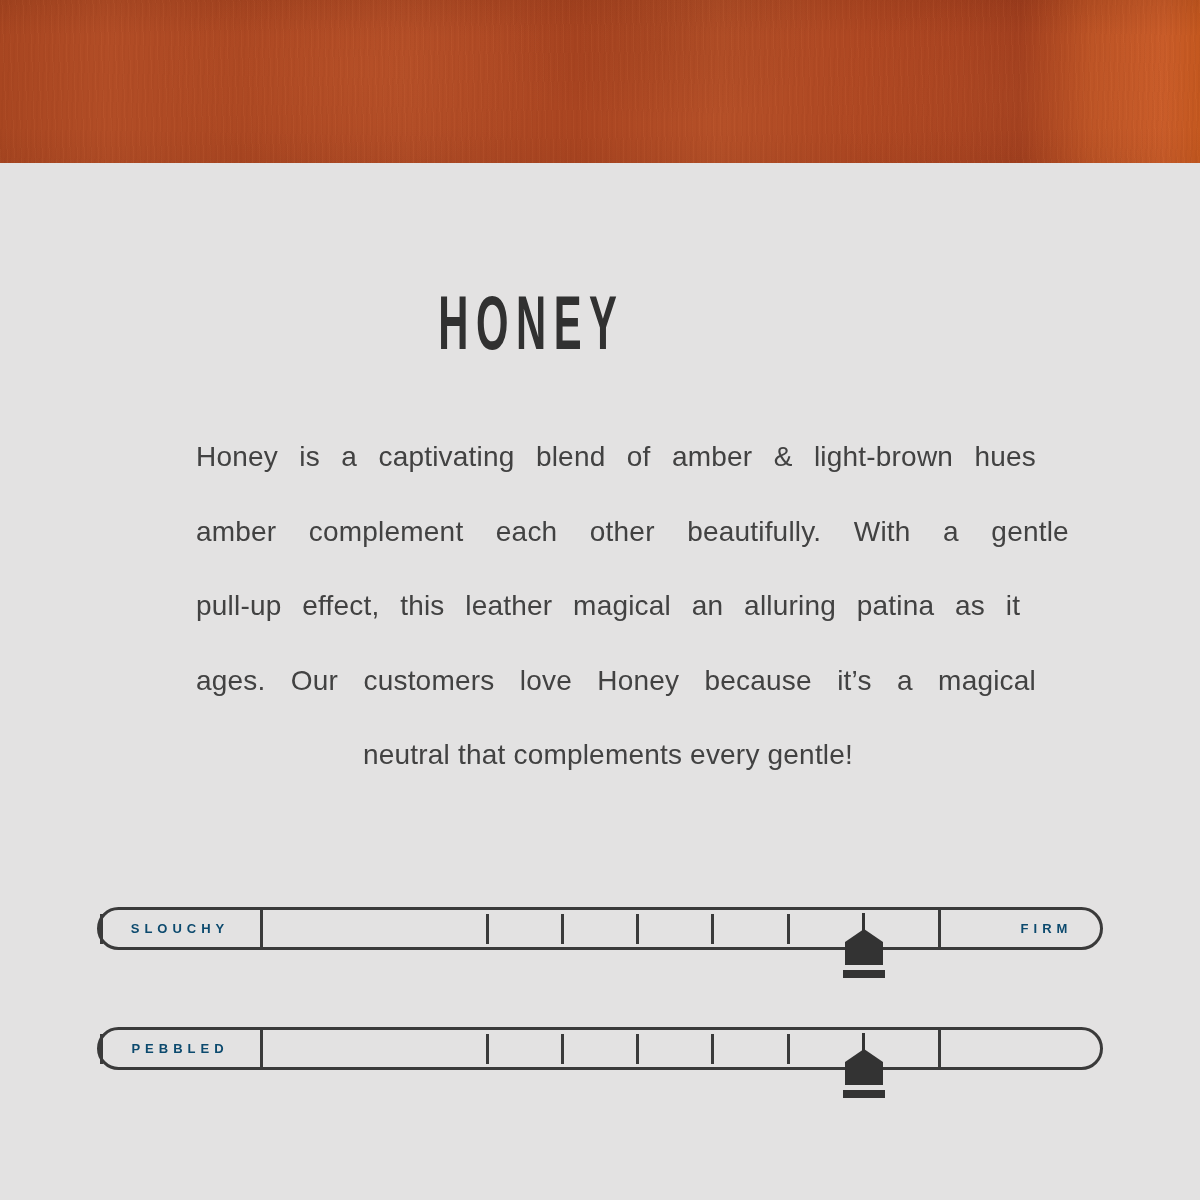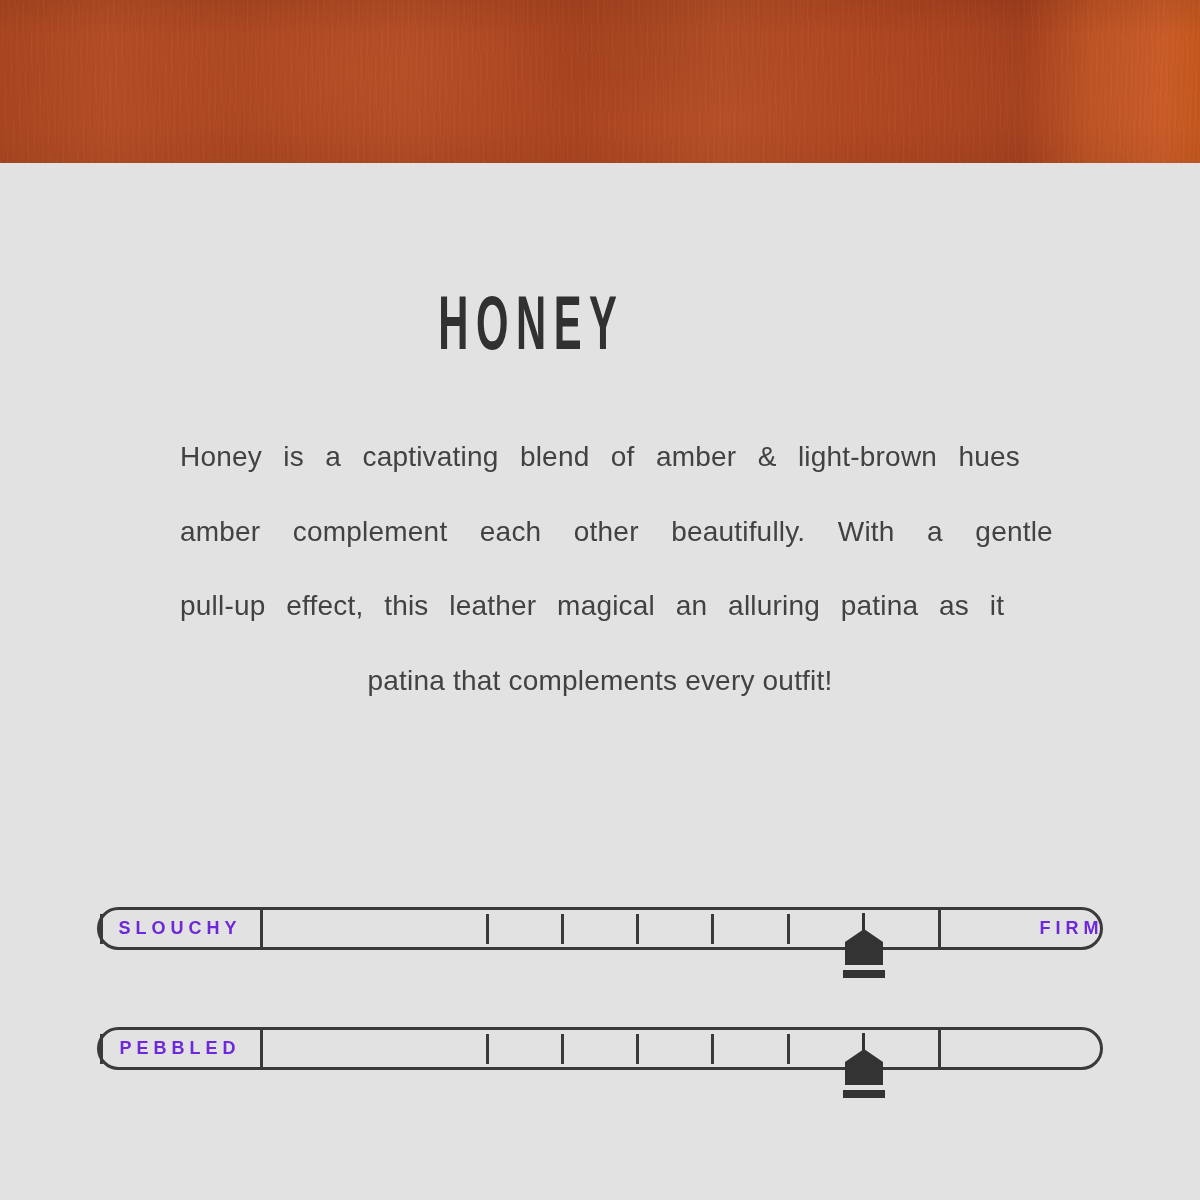--- a/index.html
+++ b/index.html
@@ -31,39 +31,39 @@
     font-weight:700;font-size:76px;letter-spacing:0.18em;
     color:#313131;
     transform:scaleX(0.55);transform-origin:50% 50%;
     white-space:nowrap;
   }
   
   #description{
     position:absolute;top:420px;left:180px;width:840px;
     color:#424242;font-size:28px;letter-spacing:0.2px;
   }
-  .para-line{display:block;height:74.6px;line-height:74.6px;text-align:left;}
+  .para-line{display:block;height:74.6px;line-height:74.6px;text-align:left;margin-left:16px;}
   .para-line span{display:inline-block;white-space:nowrap;}
   .para-line.centered{text-align:center;}
   
   .scale{
     position:absolute;left:97px;width:1006px;height:43px;
     border:3px solid #3a3a3a;border-radius:22px;box-sizing:border-box;
   }
   .scale.first{top:907px;}
   .scale.second{top:1027px;text-decoration:underline;}
   .divider{position:absolute;top:0;height:100%;width:3px;background:#3a3a3a;}
   .divider.left{left:160px;}
   .divider.right{left:838px;}
   .scale-label{
     position:absolute;top:0;height:100%;display:flex;align-items:center;justify-content:center;
-    font-weight:700;font-size:18px;letter-spacing:5px;color:#6d28d9;
+    font-weight:700;font-size:13px;letter-spacing:5px;color:#0c4a6e;
   }
   .scale-label.left{left:0;width:160px;}
-  .scale-label.right{left:887px;width:169px;}
+  .scale-label.right{left:862px;width:169px;}
   .tick{position:absolute;top:50%;transform:translateY(-50%);width:3px;height:30px;background:#3a3a3a;}
   .tick:nth-of-type(1){left:235px;}
   .tick:nth-of-type(2){left:310px;}
   .tick:nth-of-type(3){left:386px;}
   .tick:nth-of-type(4){left:461px;}
   .tick:nth-of-type(5){left:536px;}
   .tick:nth-of-type(6){left:611px;}
   .tick:nth-of-type(7){left:687px;}
   .tick:nth-of-type(8){left:762px;}
   .marker{position:absolute;left:743px;top:3px;width:42px;height:65px;}
@@ -82,21 +82,22 @@
   <div id="banner"></div>
 
   <div id="title">
     <span>HONEY</span>
   </div>
 
   <div id="description">
     <div class="para-line"><span style="word-spacing: 13.401px;">Honey is a captivating blend of amber &amp; light-brown hues</span></div>
     <div class="para-line"><span style="word-spacing: 24.5067px;">amber complement each other beautifully. With a gentle</span></div>
     <div class="para-line"><span style="word-spacing: 12.8021px;">pull-up effect, this leather magical an alluring patina as it</span></div>
-    <div class="para-line centered"><span>patina that complements every outfit!</span></div>
+    <div class="para-line"><span style="word-spacing: 17.3633px;">ages. Our customers love Honey because it’s a magical</span></div>
+    <div class="para-line centered"><span>neutral that complements every gentle!</span></div>
   </div>
 
   <div class="scale first">
     <div class="scale-label left">SLOUCHY</div>
     <div class="divider left"></div>
     <div class="tick"></div>
     <div class="tick"></div>
     <div class="tick"></div>
     <div class="tick"></div>
     <div class="tick"></div>

